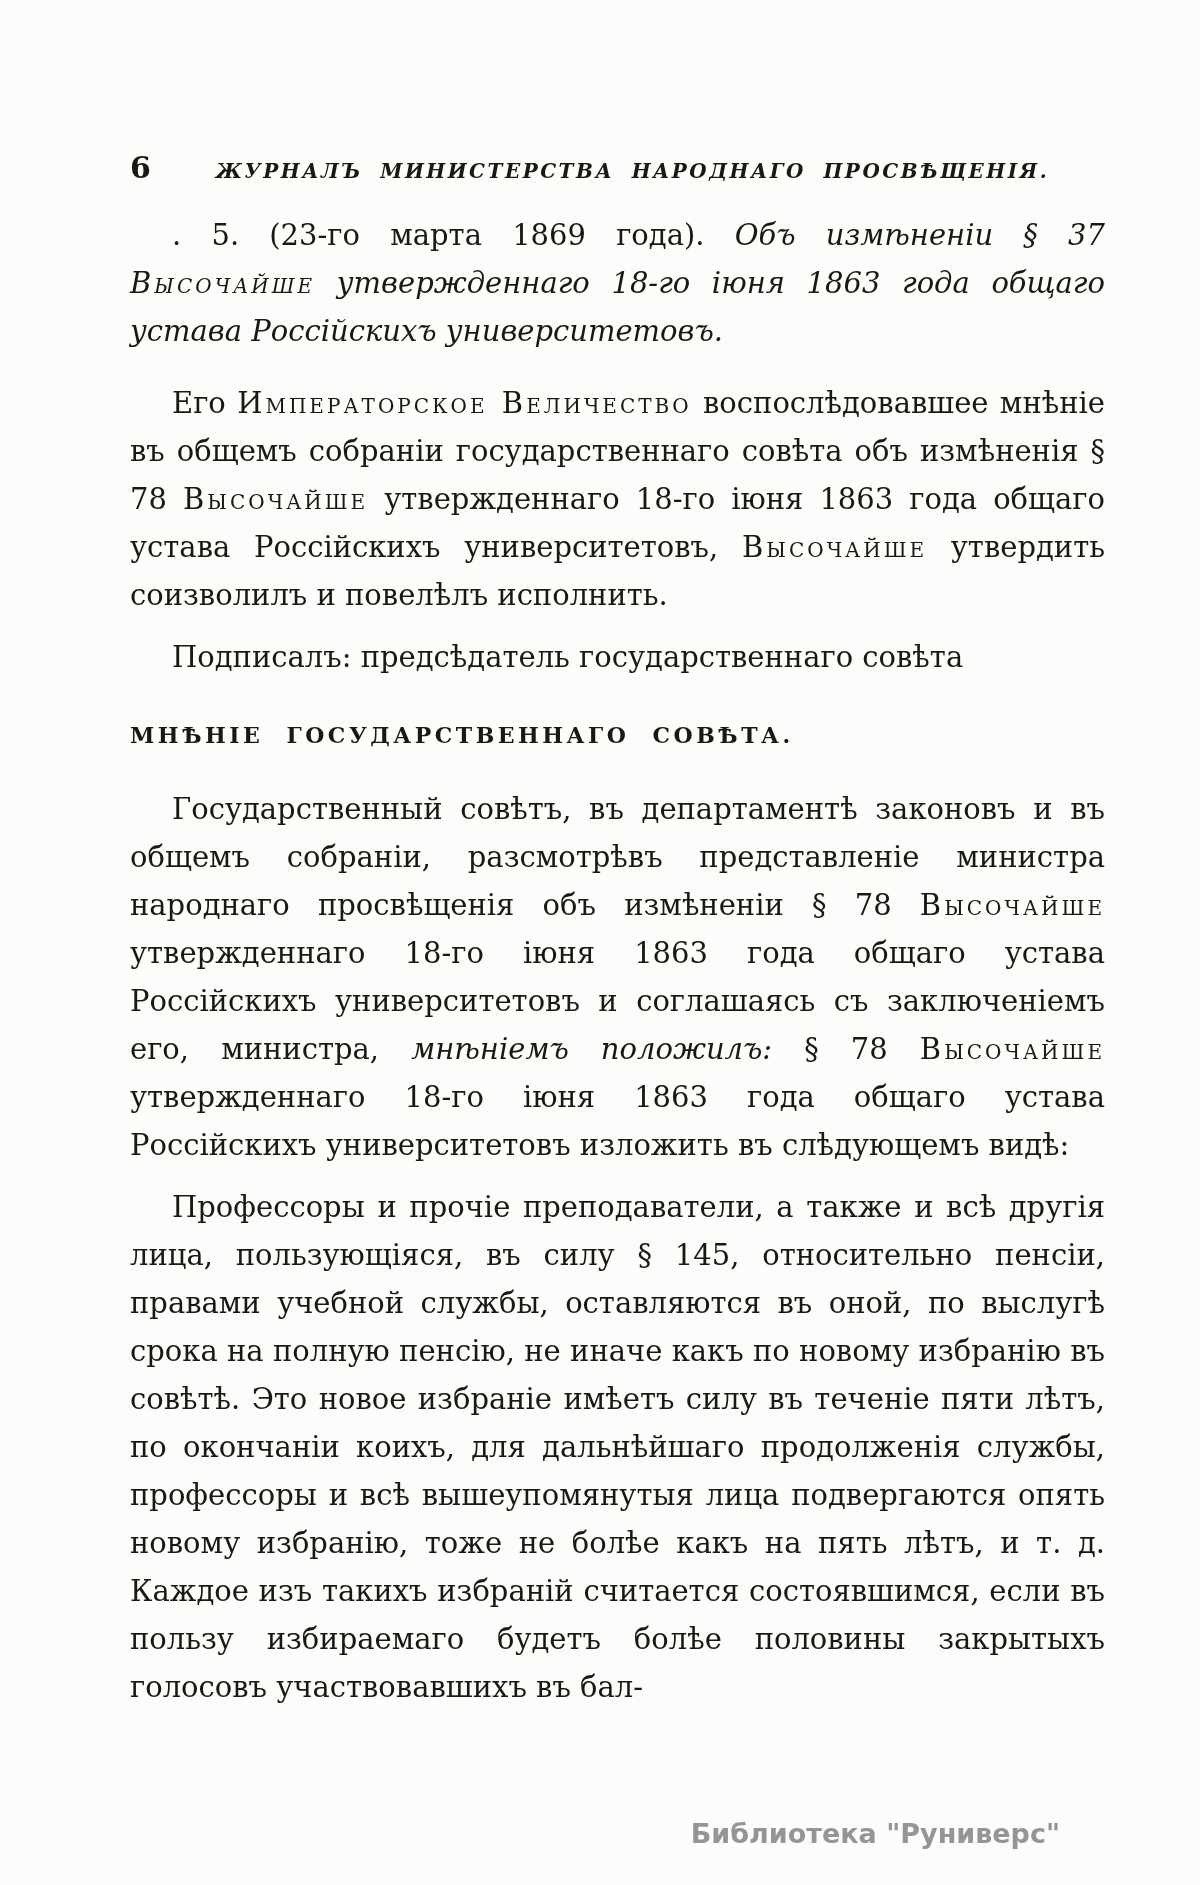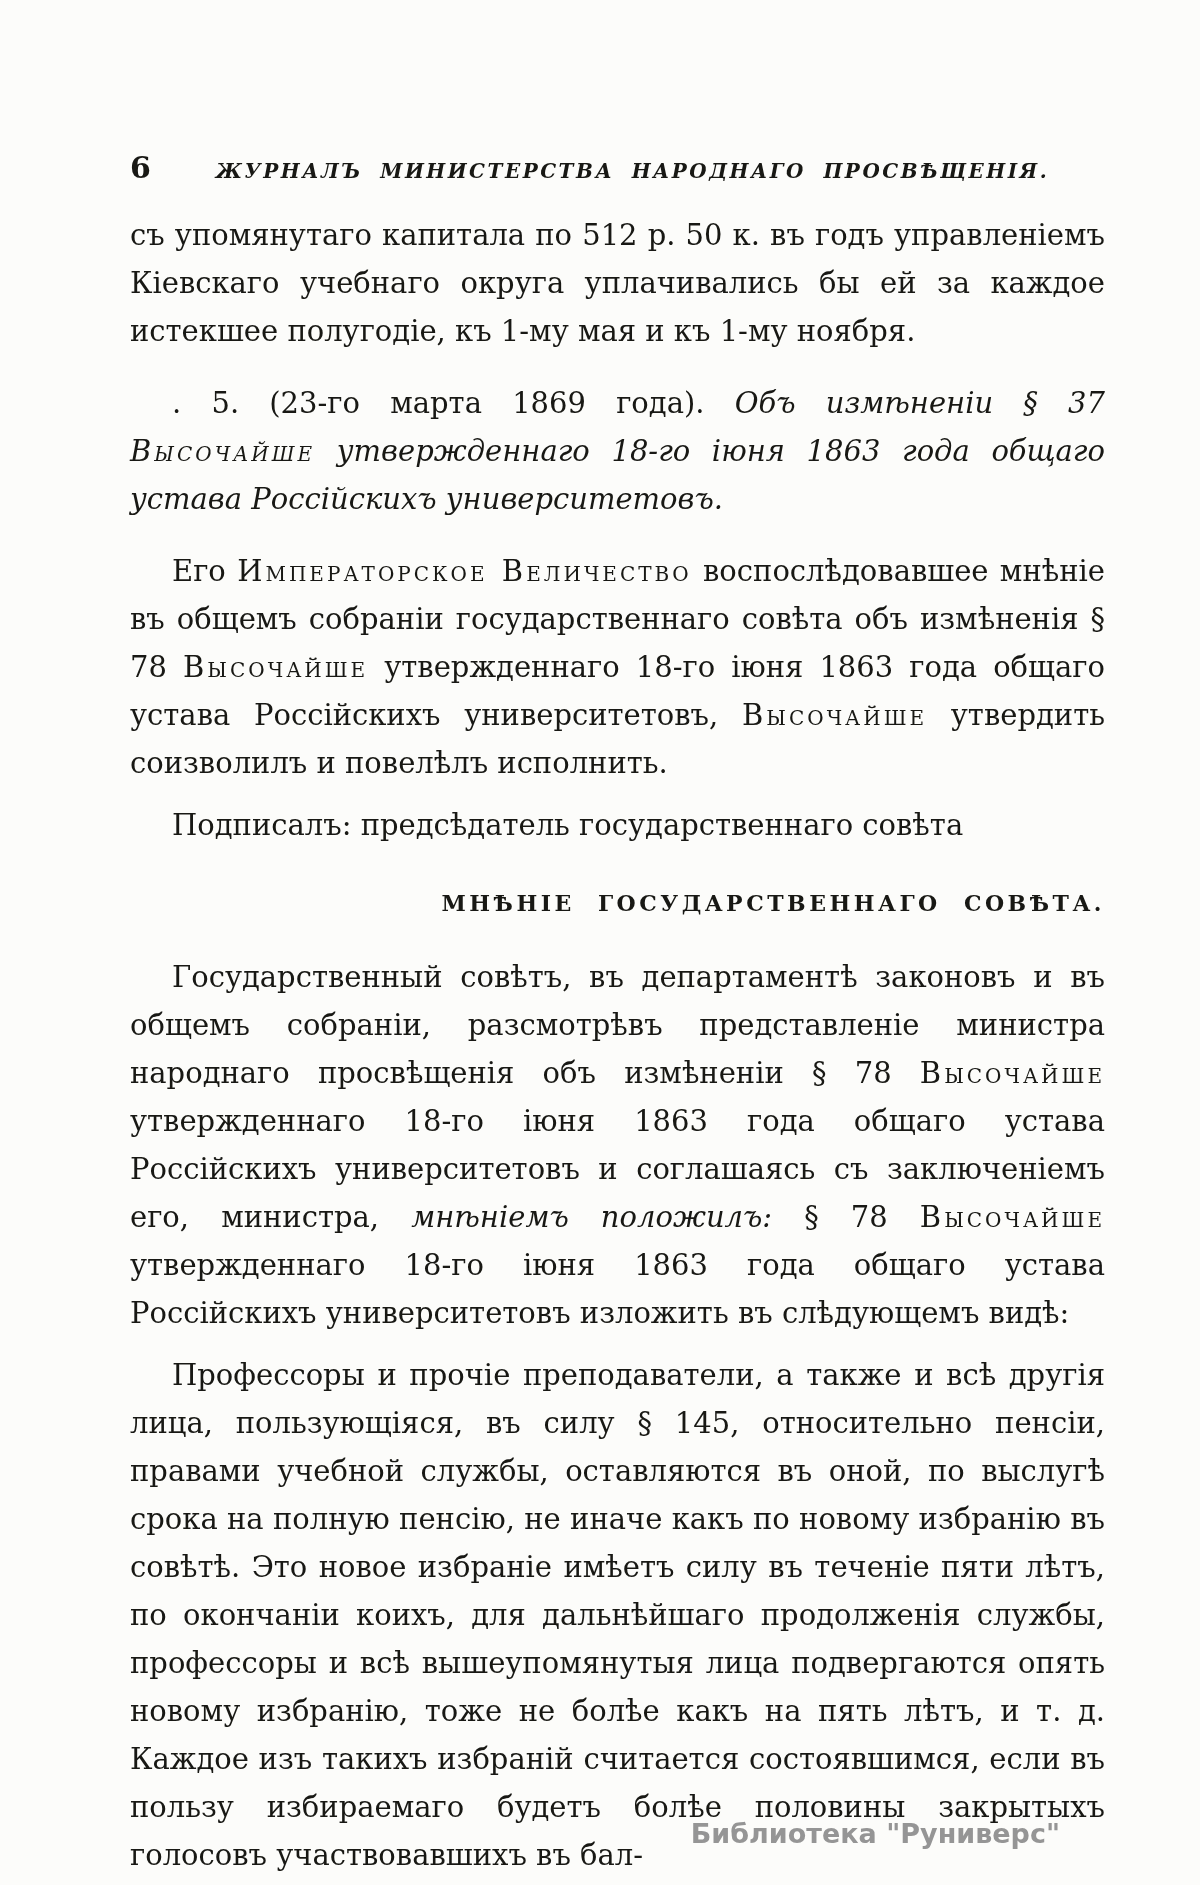--- a/index.html
+++ b/index.html
@@ -54,21 +54,21 @@
     font-variant-caps: small-caps;
     letter-spacing: 3px;
   }
   .sig-line {
     text-align: right;
     padding-right: 20px;
     font-style: italic;
     margin: 0;
   }
   .section-heading {
-    text-align: right;
+    text-align: left;
     font-size: 22px;
     font-weight: bold;
     letter-spacing: 3.5px;
     word-spacing: 12px;
     margin: 30px 0 26px 0;
   }
   
   .watermark {
     position: absolute;
     top: 1818px;
@@ -85,21 +85,20 @@
 <div class="page">
   <div class="sheet">
 
     <div class="runhead">
       <div class="pagenum">6</div>
       <div class="runtitle">ЖУРНАЛЪ МИНИСТЕРСТВА НАРОДНАГО ПРОСВѢЩЕНІЯ.</div>
     </div>
 
     <div class="body-text">
 
-      <p class="cont"><span>съ упомянутаго капитала по 512 р. 50 к. въ годъ управленіемъ Кіевскаго учебнаго округа уплачивались бы ей за каждое истекшее полугодіе, къ 1-му мая и къ 1-му ноября.</span></p>
 
       <p class="indent gap-md"><span>. 5. (23-го марта 1869 года). </span><span class="it"><span>Объ измѣненіи § 37 </span><span class="sc">Высочайше</span><span> утвержденнаго 18-го іюня 1863 года общаго устава Россійскихъ университетовъ.</span></span></p>
 
       <p class="indent gap-md"><span>Его </span><span class="sc">Императорское Величество</span><span> воспослѣдовавшее мнѣніе въ общемъ собраніи государственнаго совѣта объ измѣненія § 78 </span><span class="sc">Высочайше</span><span> утвержденнаго 18-го іюня 1863 года общаго устава Россійскихъ университетовъ, </span><span class="sc">Высочайше</span><span> утвердить соизволилъ и повелѣлъ исполнить.</span></p>
 
       <p class="indent gap-sm"><span>Подписалъ: предсѣдатель государственнаго совѣта</span></p>
 
       <div class="section-heading">МНѢНІЕ ГОСУДАРСТВЕННАГО СОВѢТА.</div>
 
       <p class="indent"><span>Государственный совѣтъ, въ департаментѣ законовъ и въ общемъ собраніи, разсмотрѣвъ представленіе министра народнаго просвѣщенія объ измѣненіи § 78 </span><span class="sc">Высочайше</span><span> утвержденнаго 18-го іюня 1863 года общаго устава Россійскихъ университетовъ и соглашаясь съ заключеніемъ его, министра, </span><span class="it">мнѣніемъ положилъ:</span><span> § 78 </span><span class="sc">Высочайше</span><span> утвержденнаго 18-го іюня 1863 года общаго устава Россійскихъ университетовъ изложить въ слѣдующемъ видѣ:</span></p>

